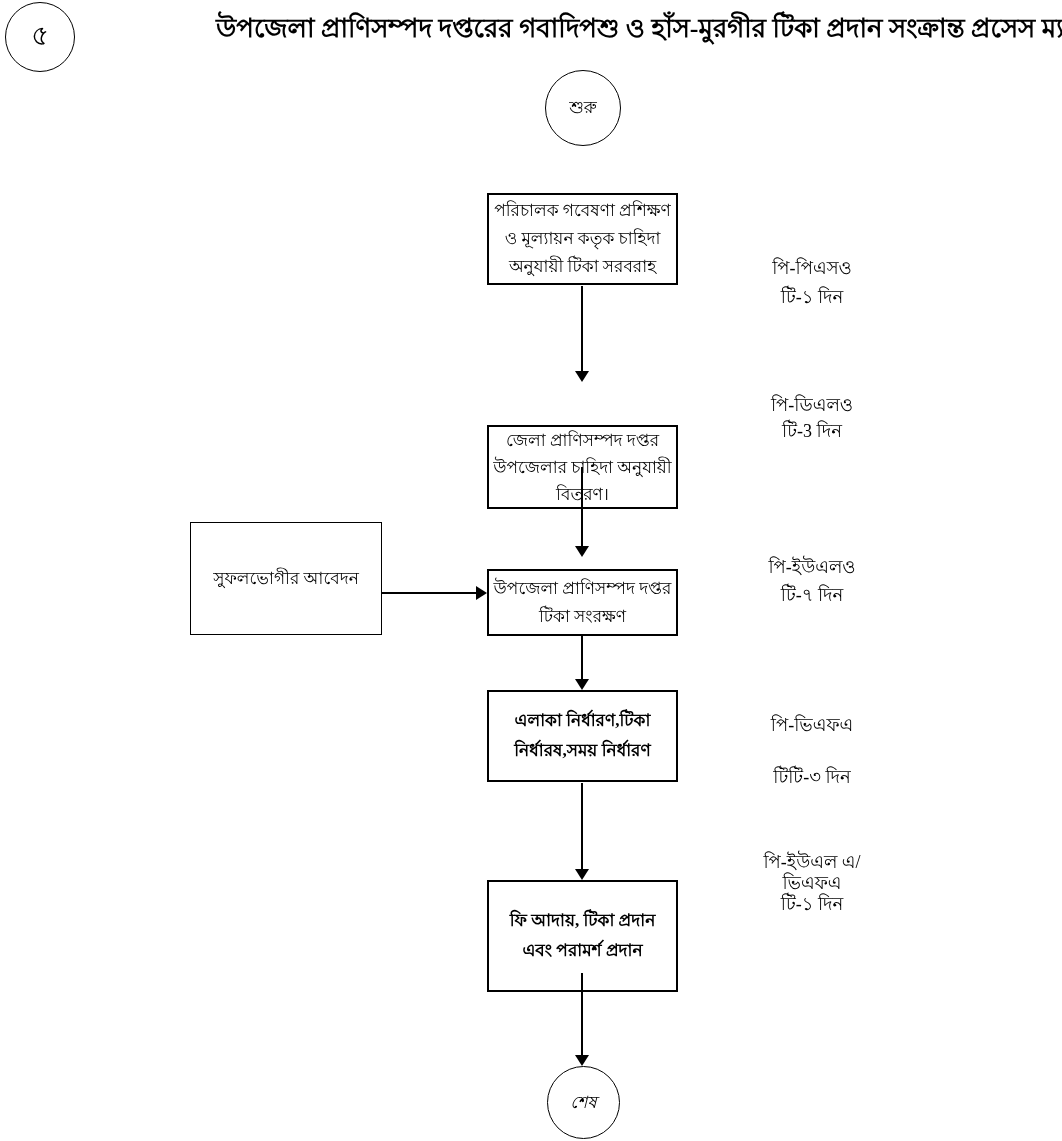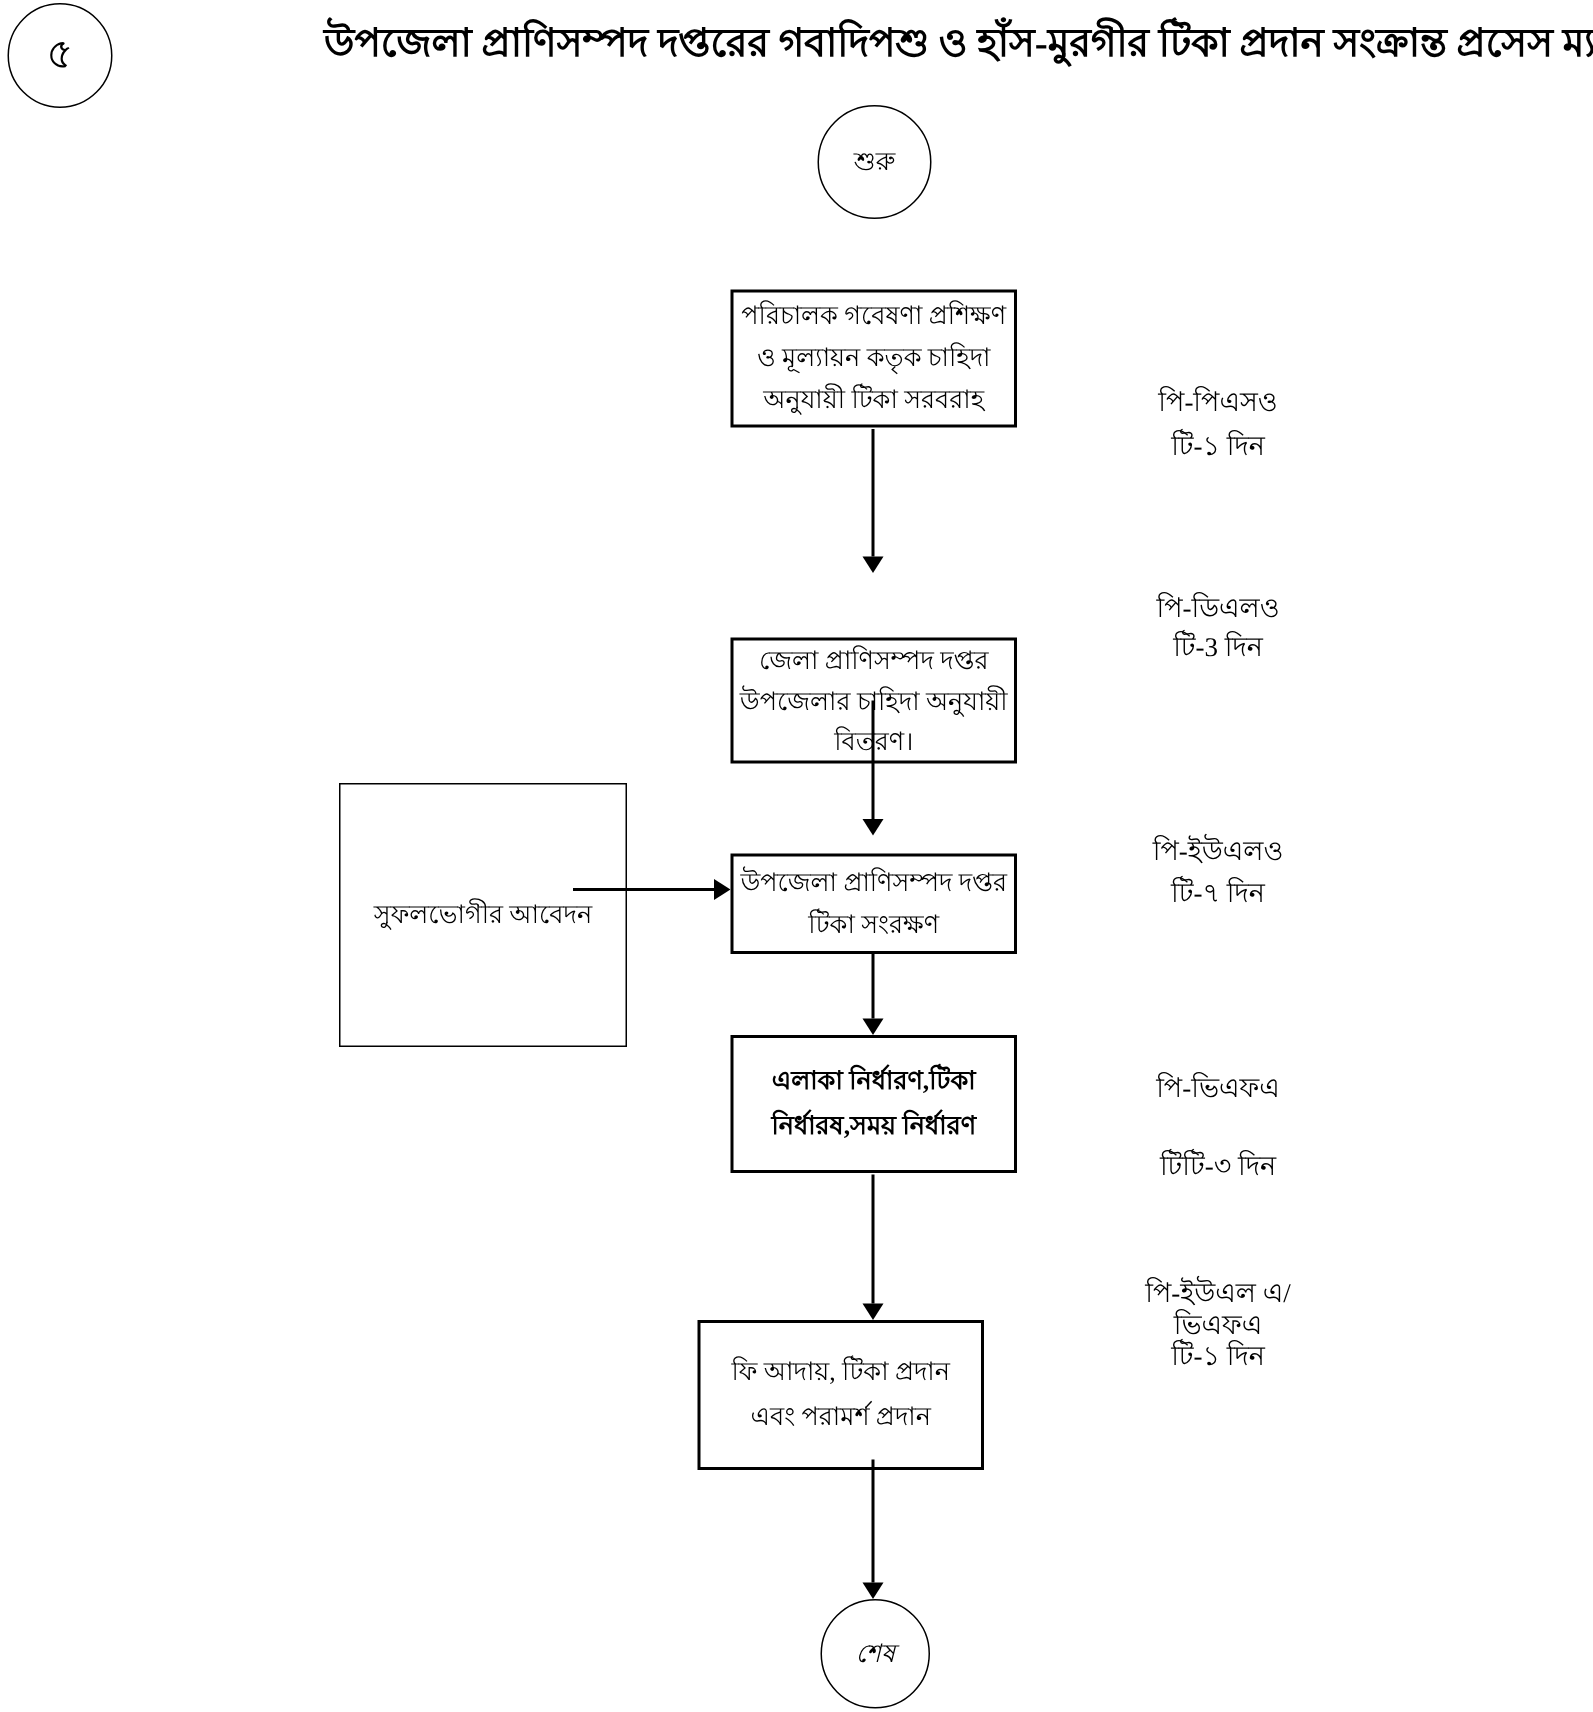--- a/index.html
+++ b/index.html
@@ -64,25 +64,24 @@
     justify-content: center;
     text-align: center;
     font-size: 17px;
     line-height: 28px;
     white-space: pre-line;
   }
   .box1 { left: 487px; top: 193px; width: 191px; height: 92px; }
   .box2 { left: 487px; top: 382px; width: 191px; height: 84px; line-height: 27px; margin-top: 43px; }
   .box3 { left: 487px; top: 569px; width: 191px; height: 67px; }
   .box4 { left: 487px; top: 690px; width: 191px; height: 92px; line-height: 30px; font-weight: bold; }
-  .box5 { left: 465px; top: 880px; width: 191px; height: 100px; line-height: 30px; }
+  .box5 { left: 487px; top: 880px; width: 191px; height: 112px; line-height: 30px; font-weight: bold; }
   .sidebox {
-    left: 190px; top: 522px; width: 192px; height: 176px;
+    left: 190px; top: 522px; width: 192px; height: 113px;
     border-width: 1px;
-    margin-left: 36px;
   }
 
   .annotation {
     width: 170px;
     text-align: center;
     font-size: 18px;
     white-space: pre-line;
   }
   .ann1 { left: 727px; top: 254px; line-height: 29px; text-align: center; }
   .ann2 { left: 727px; top: 392px; line-height: 26px; }

